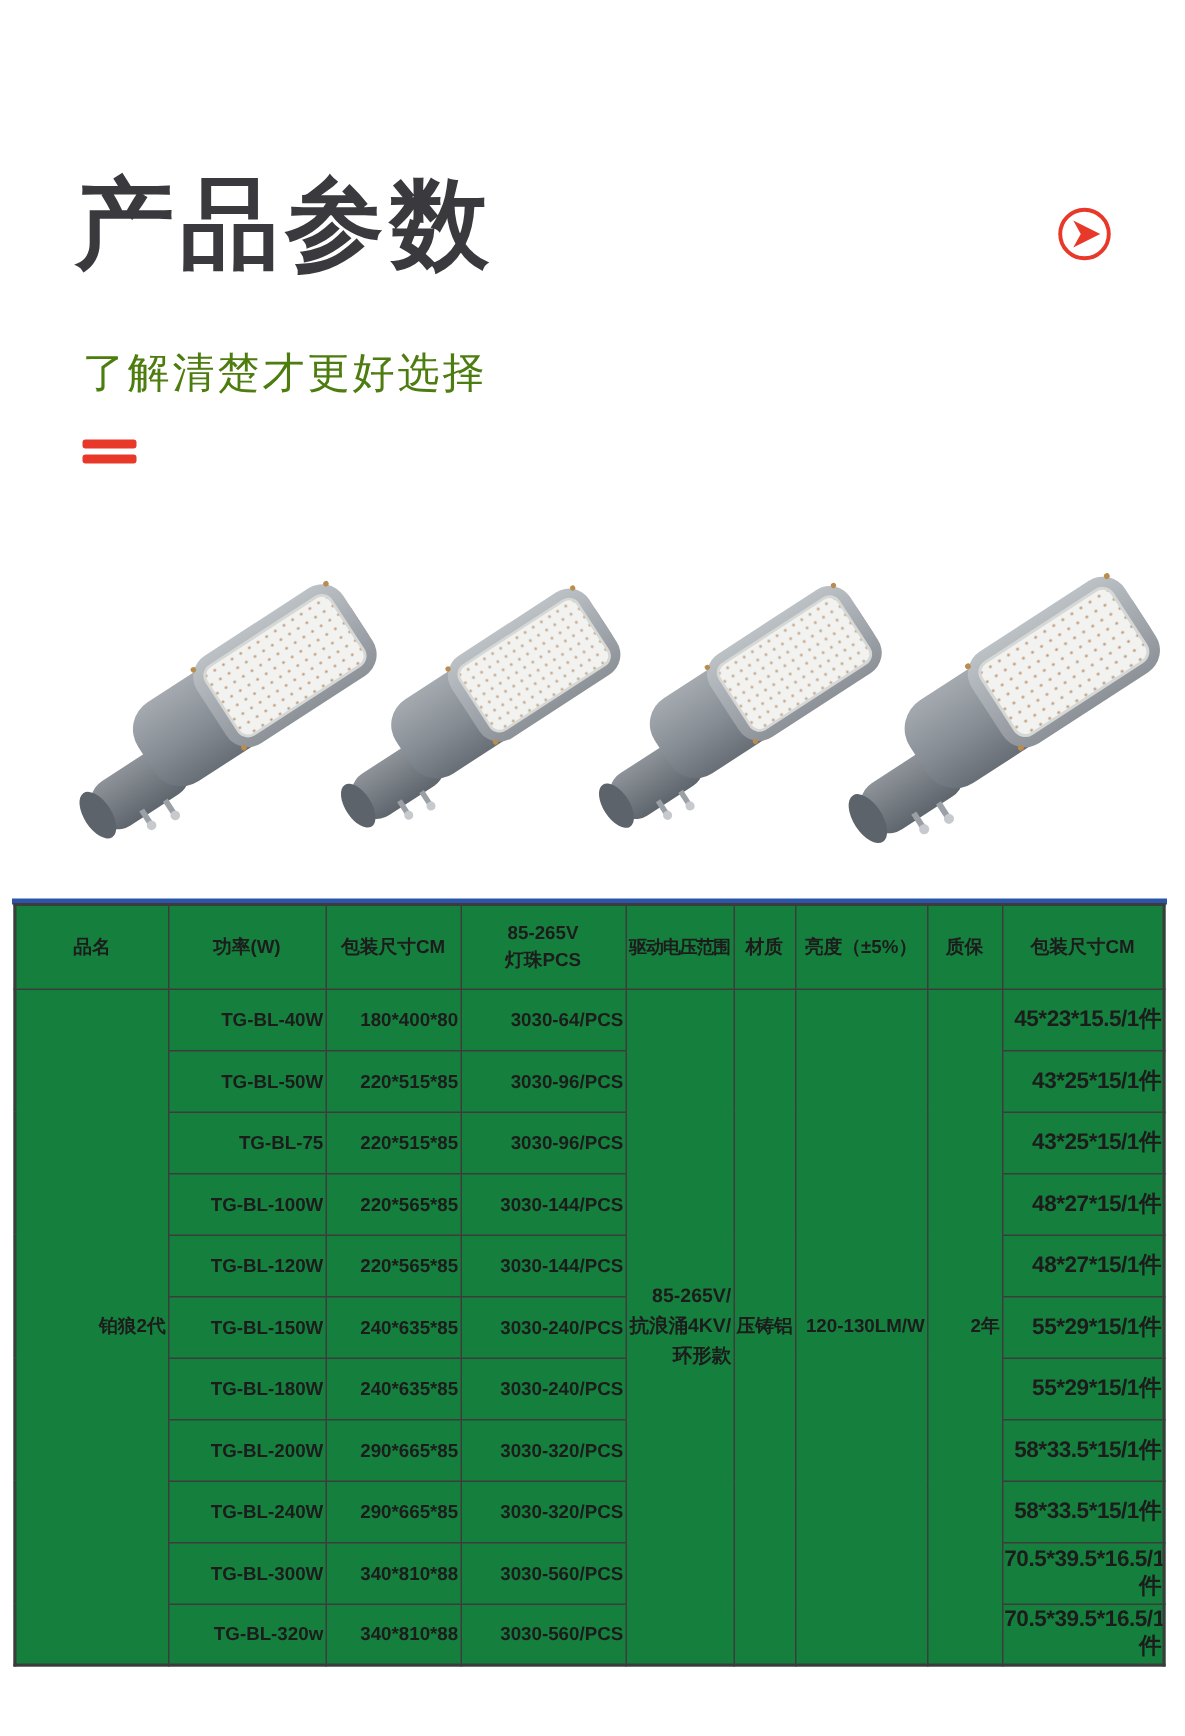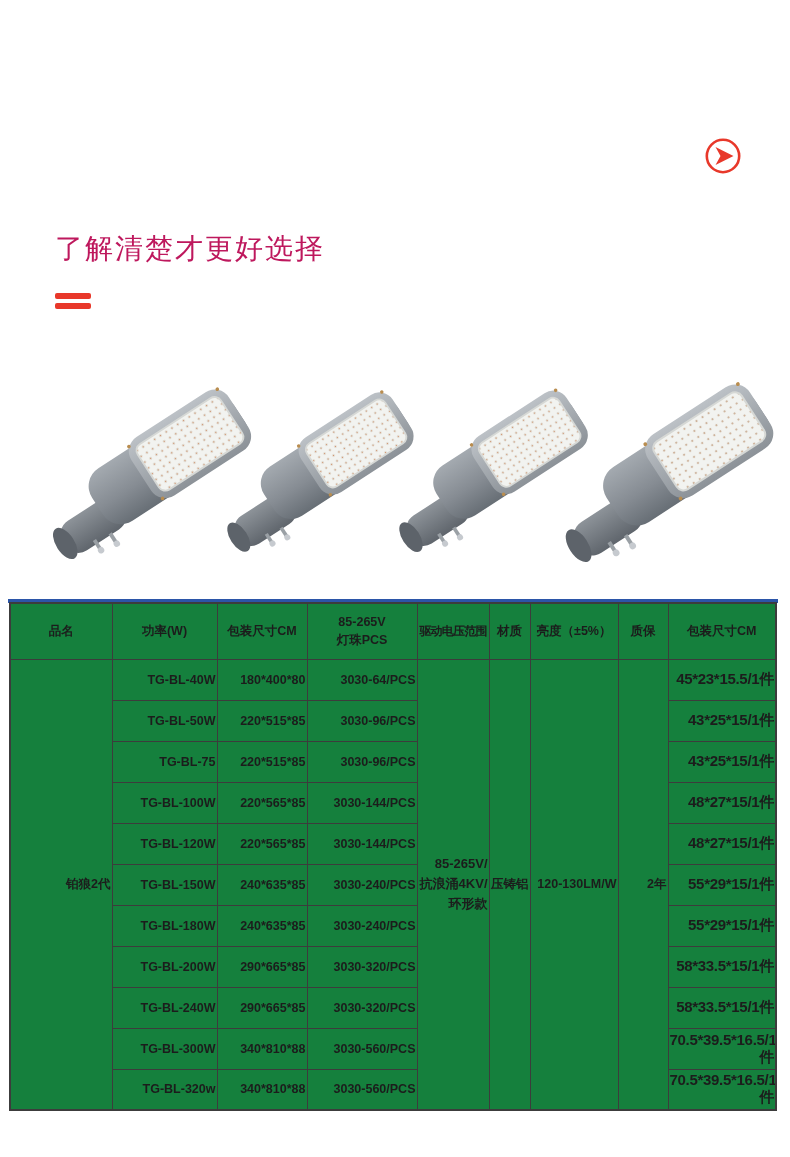--- a/index.html
+++ b/index.html
@@ -21,21 +21,21 @@
     position:absolute; left:50px; top:112px;
     font-size:66px; font-weight:900; color:#3a3a3e;
     letter-spacing:4px; line-height:1.15;
   }
   .arrow-badge {
     position:absolute; left:704px; top:137px;
     width:38px; height:38px;
   }
   .subtitle {
     position:absolute; left:55px; top:230px;
-    font-size:28px; font-weight:400; color:#be185d;
+    font-size:28px; font-weight:400; color:#4d7c0f;
     letter-spacing:2px;
   }
   .accent-lines { position:absolute; left:55px; top:293px; }
   .accent-lines .bar {
     display:block; width:36px; height:6px;
     border-radius:2px; margin-bottom:4px;
   }
   .lamps { position:absolute; left:0; top:360px; width:790px; height:210px; }
   .lamp { position:absolute; overflow:visible; }
   .lamp svg { overflow:visible; width:100%; height:100%; }
@@ -74,20 +74,21 @@
   }
   table.spec td.preline { white-space:pre-line; line-height:1.55; font-size:13px; }
   table.spec td.packing { font-size:15px; letter-spacing:-0.3px; }
 </style>
 </head>
 <body>
 
 <div class="page">
 
 
+  <div class="title">产品参数</div>
 
   <div class="arrow-badge">
     <svg viewBox="0 0 38 38" width="38" height="38">
       <circle cx="19" cy="19" r="16.2" fill="none" stroke="#e8382a" stroke-width="2.6"></circle>
       <path d="M 11.5 10 L 29.5 19 L 11.5 28 L 16.5 19 Z" fill="#e8382a"></path>
     </svg>
   </div>
 
   <div class="subtitle">了解清楚才更好选择</div>
 

